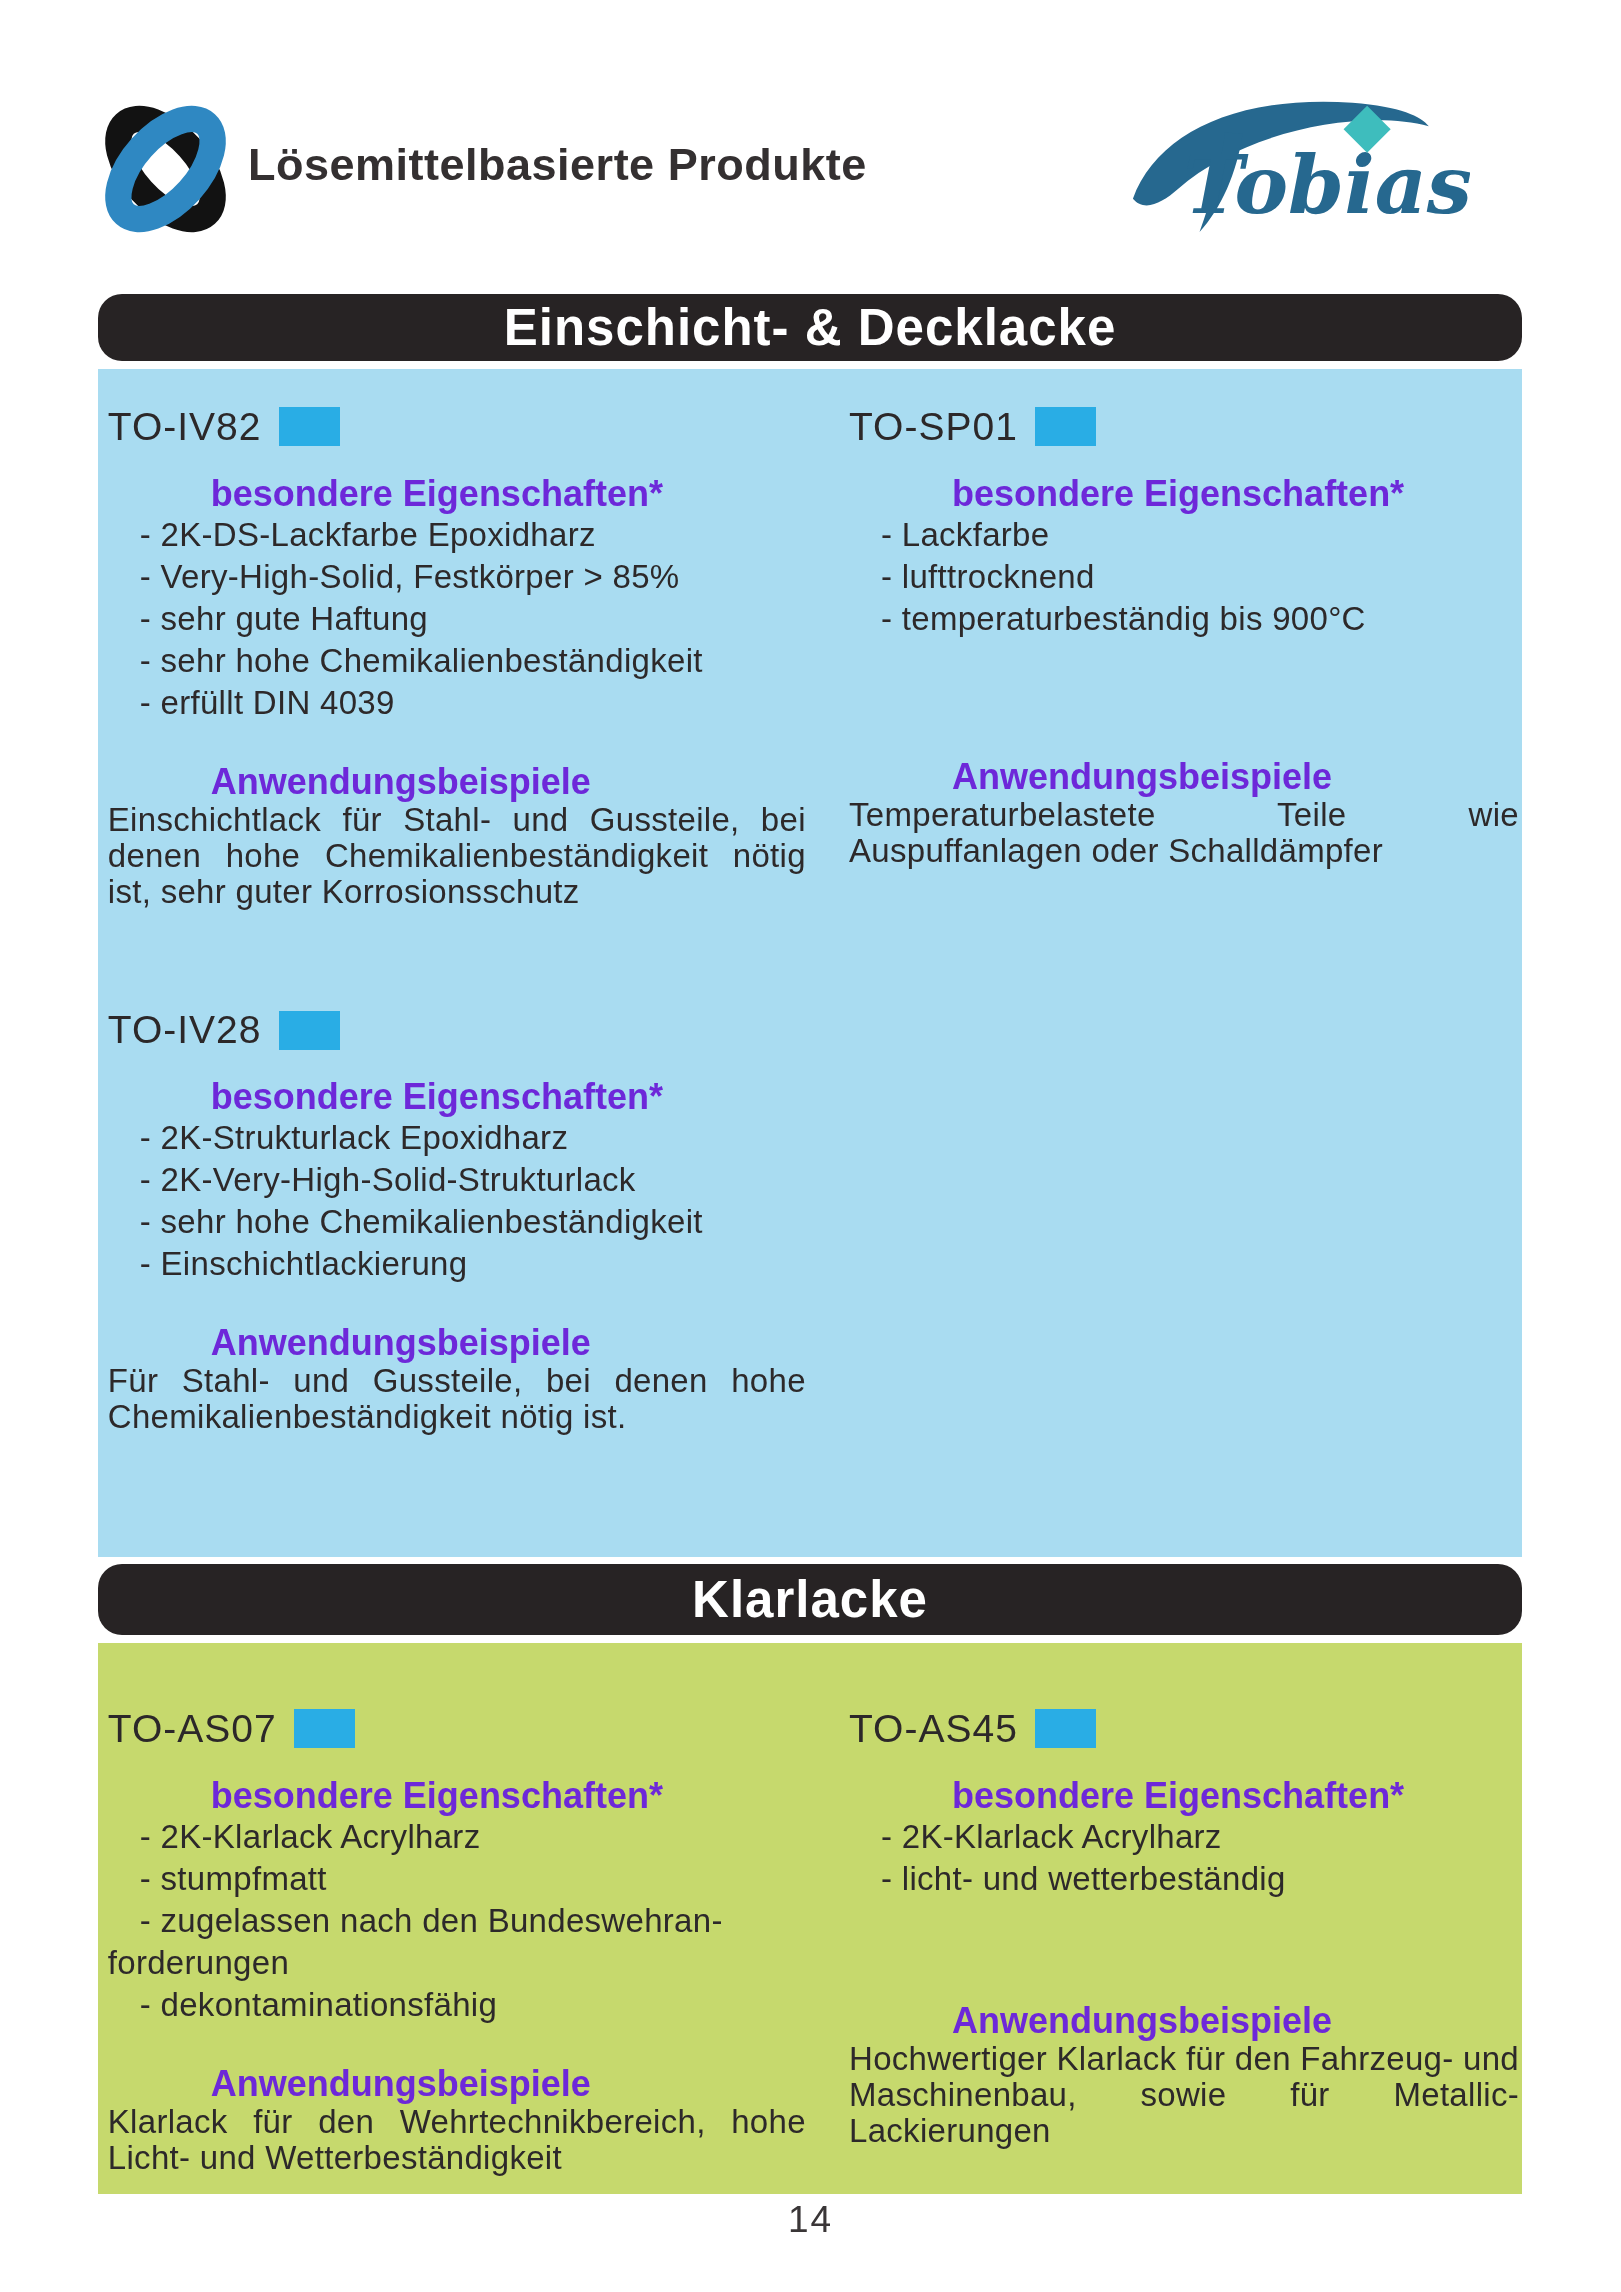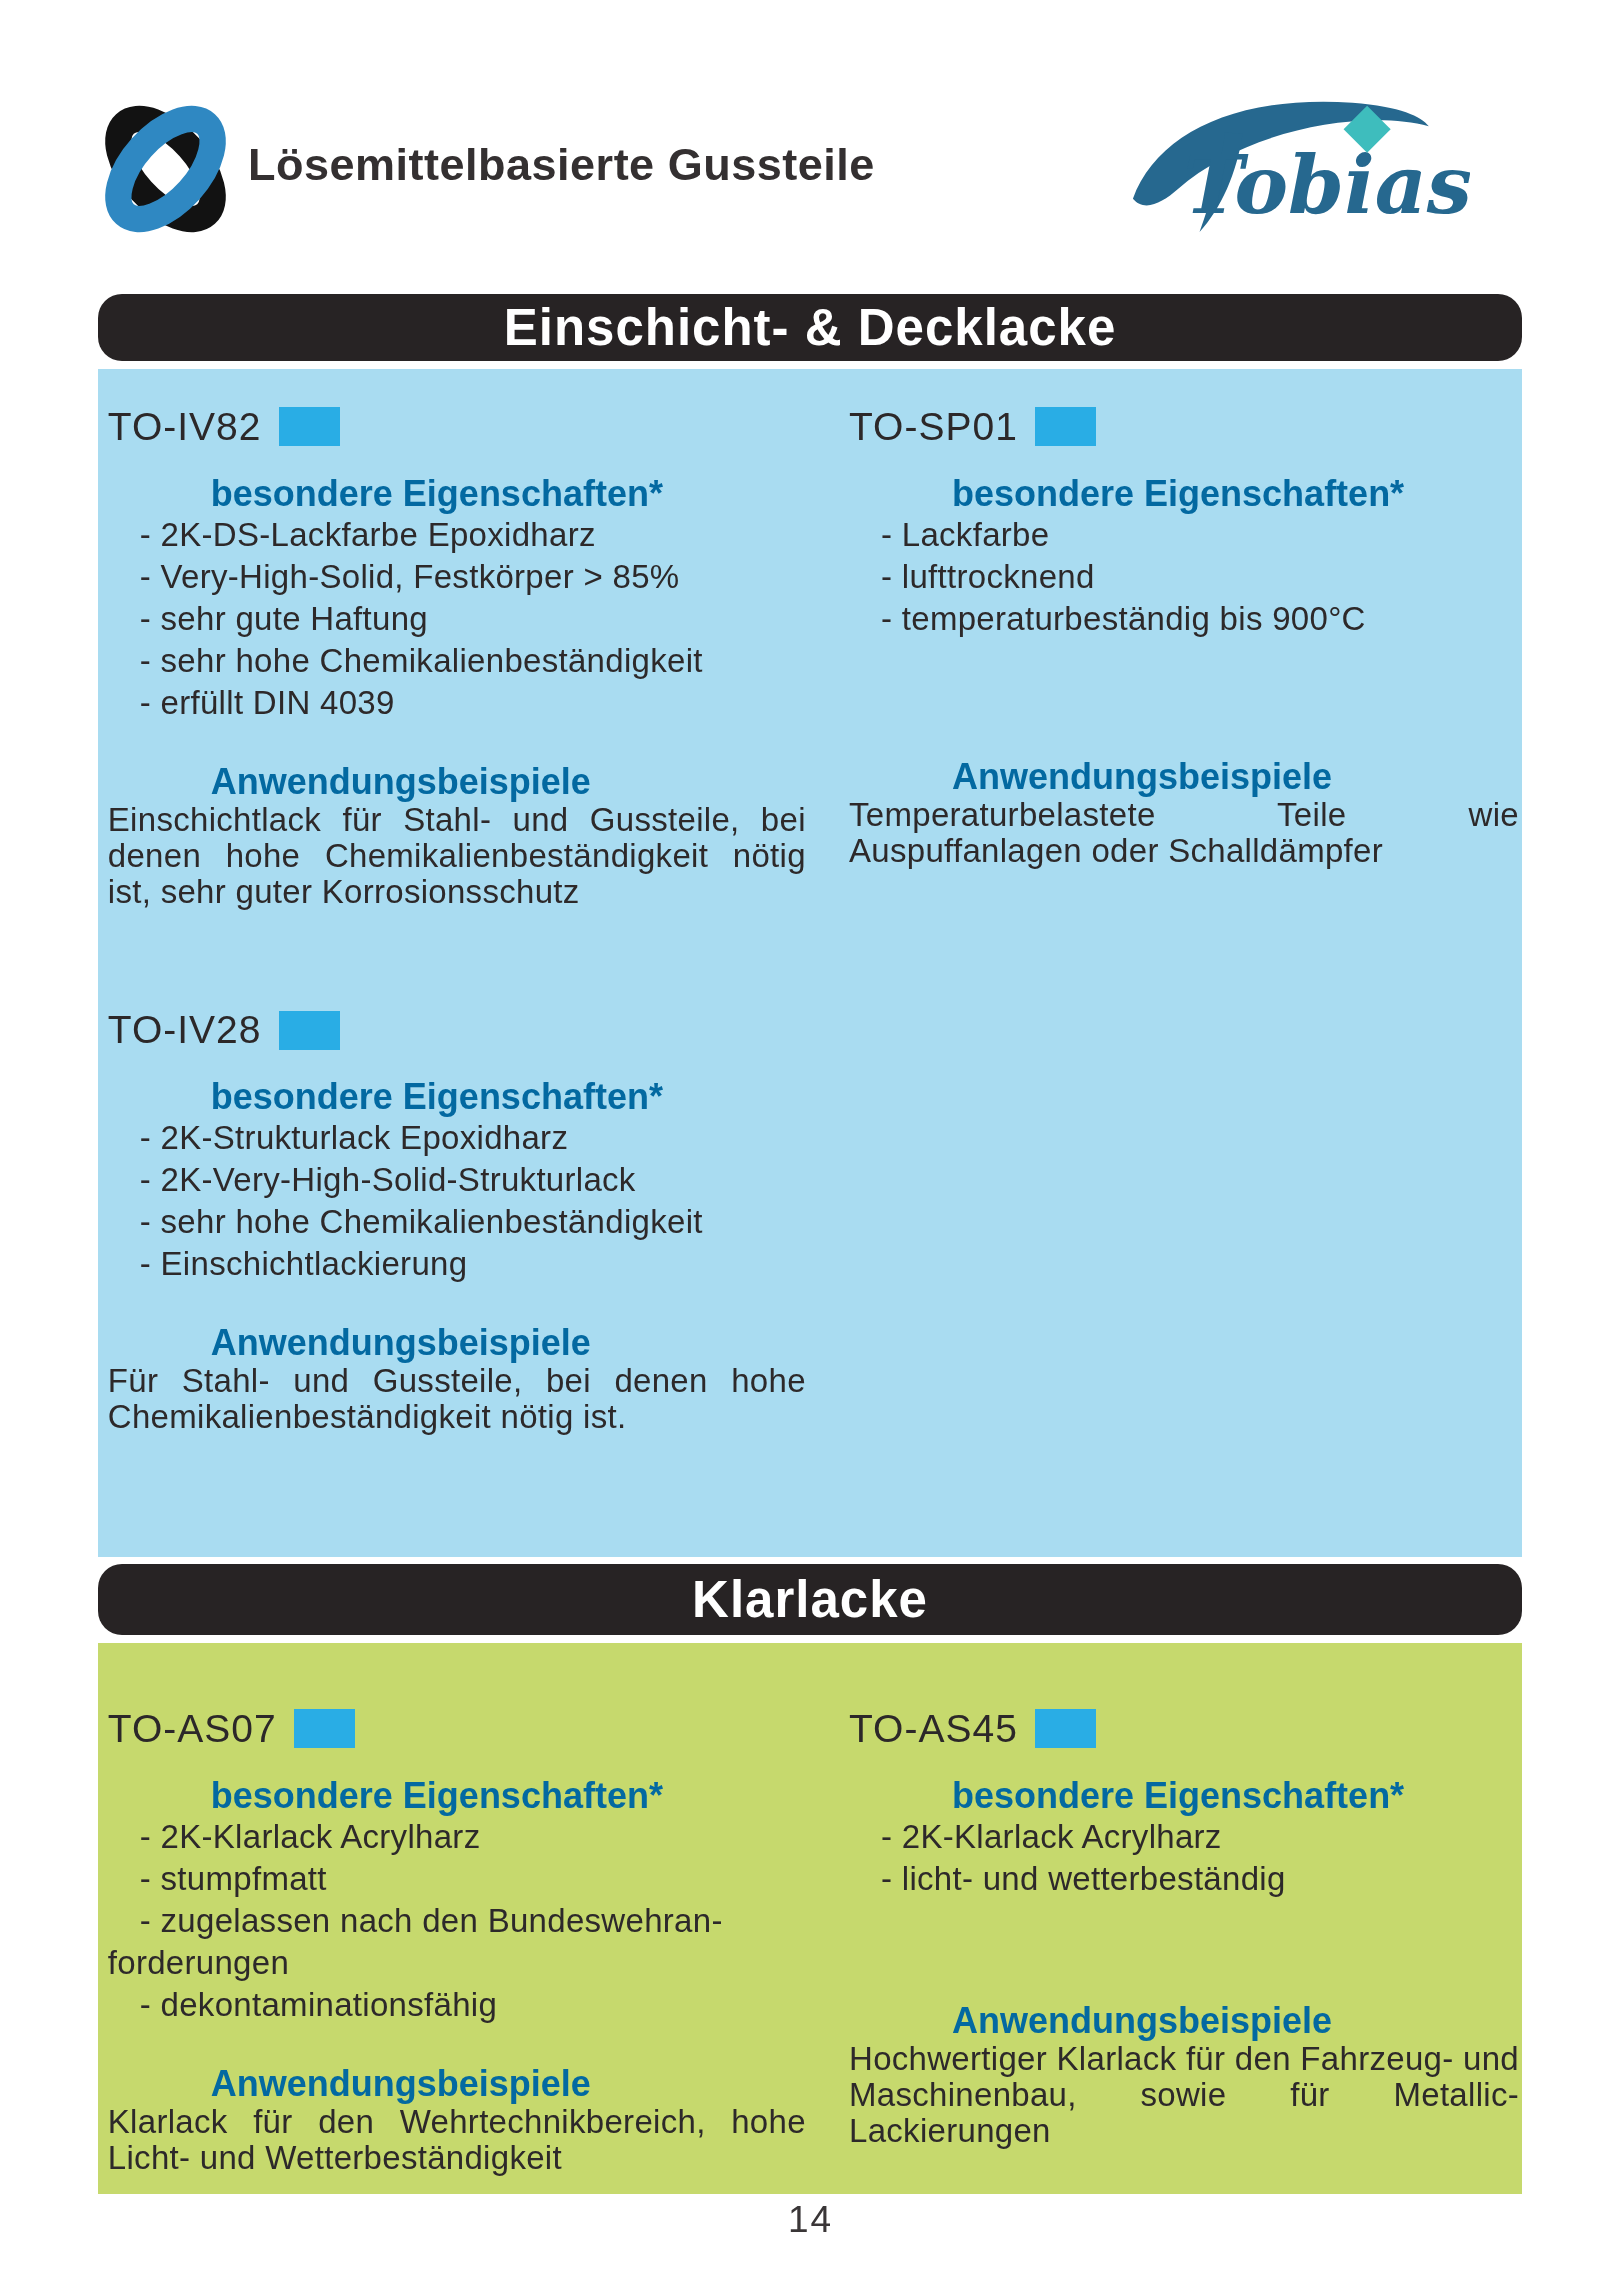--- a/index.html
+++ b/index.html
@@ -29,42 +29,42 @@
   .col{position:absolute;}
   .col-left{left:9.8px;width:698px;}
   .col-right{left:751px;width:670px;}
   .col-top-blue{top:35px;}
   .col-top-green{top:63px;}
   
   .product + .product{margin-top:98px;}
   .product-code-row{display:flex;align-items:center;height:45px;}
   .product-code{font-size:39px;font-weight:normal;letter-spacing:1px;color:#2c2829;white-space:nowrap;}
   .swatch{width:61px;height:39px;background:#29ade5;margin-left:17.6px;flex:0 0 auto;}
-  .sub-title{font-weight:bold;font-size:36px;line-height:41px;margin:23.5px 0 0 103px;color:#0369a1;white-space:nowrap;}
+  .sub-title{font-weight:bold;font-size:36px;line-height:41px;margin:23.5px 0 0 103px;color:#6d28d9;white-space:nowrap;}
   .apps-title{margin-top:37px;}
   .apps-title.mt-xl{margin-top:116px;}
   .apps-title.mt-lg{margin-top:100px;}
   .features{font-size:33px;line-height:42px;letter-spacing:0.3px;}
   .feature{white-space:pre-line;text-indent:32px;}
   .apps{font-size:33px;line-height:36px;letter-spacing:0.3px;text-align:justify;}
   
   .page-number{
     position:absolute;left:0;top:2199px;width:1621px;text-align:center;
     font-size:37px;color:#3a3637;letter-spacing:2px;
   }
 </style>
 </head>
 <body>
 
 <svg class="logo-rings" viewBox="0 0 152 180">
   <ellipse cx="76" cy="90" rx="62" ry="33" fill="none" stroke="#121212" stroke-width="27" transform="rotate(48 76 90)"></ellipse>
   <ellipse cx="76" cy="90" rx="62" ry="33" fill="none" stroke="#2f88c2" stroke-width="27" transform="rotate(-48 76 90)"></ellipse>
 </svg>
 
-<div class="page-title">Lösemittelbasierte Gussteile</div>
+<div class="page-title">Lösemittelbasierte Produkte</div>
 
 <svg class="brand-logo" viewBox="0 0 350 165">
 
   <path d="M6,118 C30,52 110,12 230,20 C280,24 300,34 308,44 C240,26 120,48 52,108 C36,122 18,132 6,118 Z" fill="#26688f"></path>
 
   <path d="M118,52 C112,92 96,128 74,152 C86,118 96,84 100,50 Z" fill="#26688f"></path>
 
   <text x="58" y="132" font-family="DejaVu Serif, serif" font-style="italic" font-weight="bold" font-size="82" fill="#26688f">Tobias</text>
 
   <rect x="228" y="30" width="34" height="34" fill="#3ebdbd" transform="rotate(45 245 47)"></rect>

